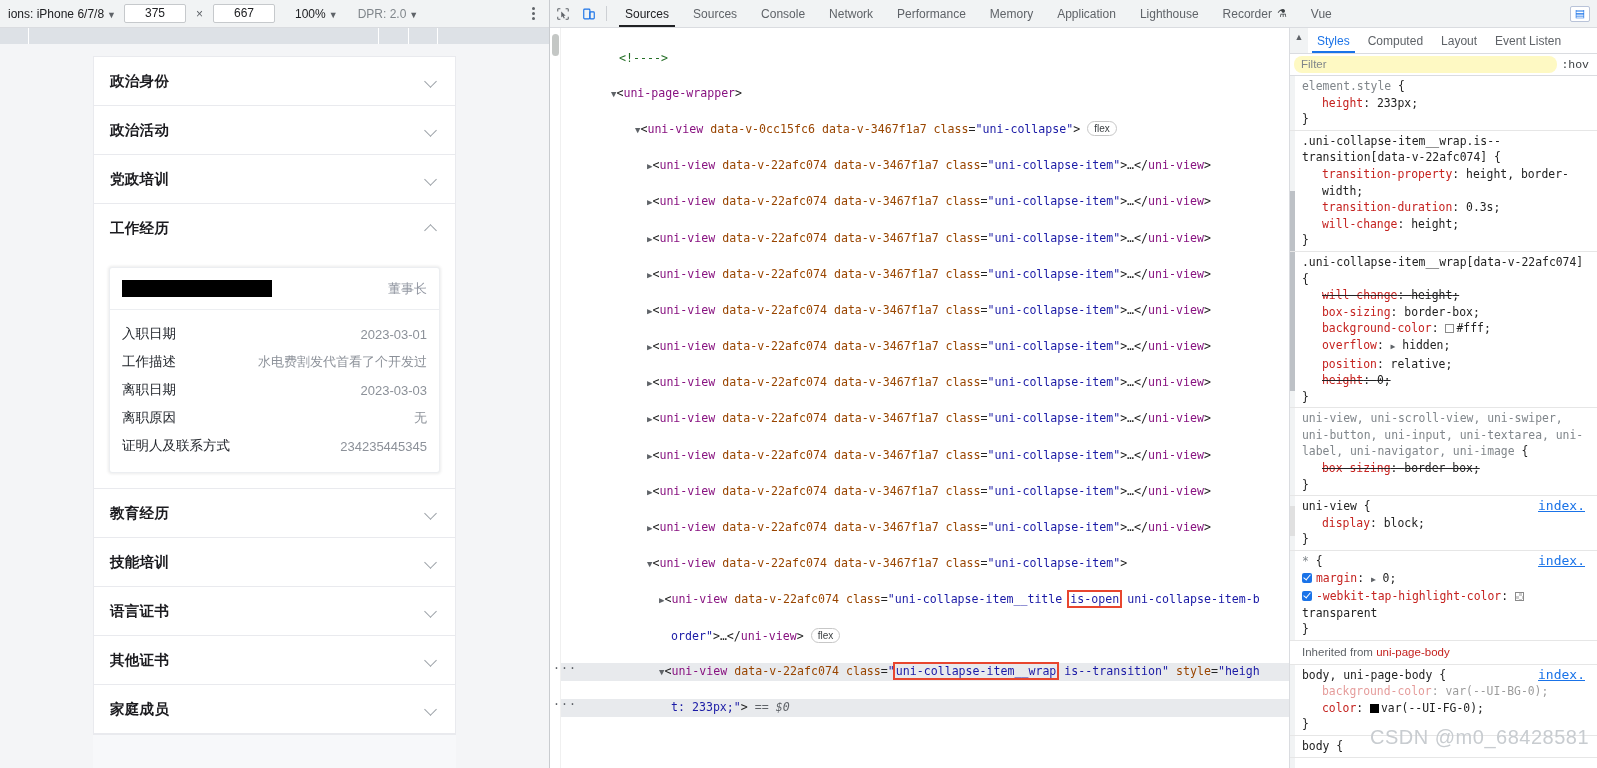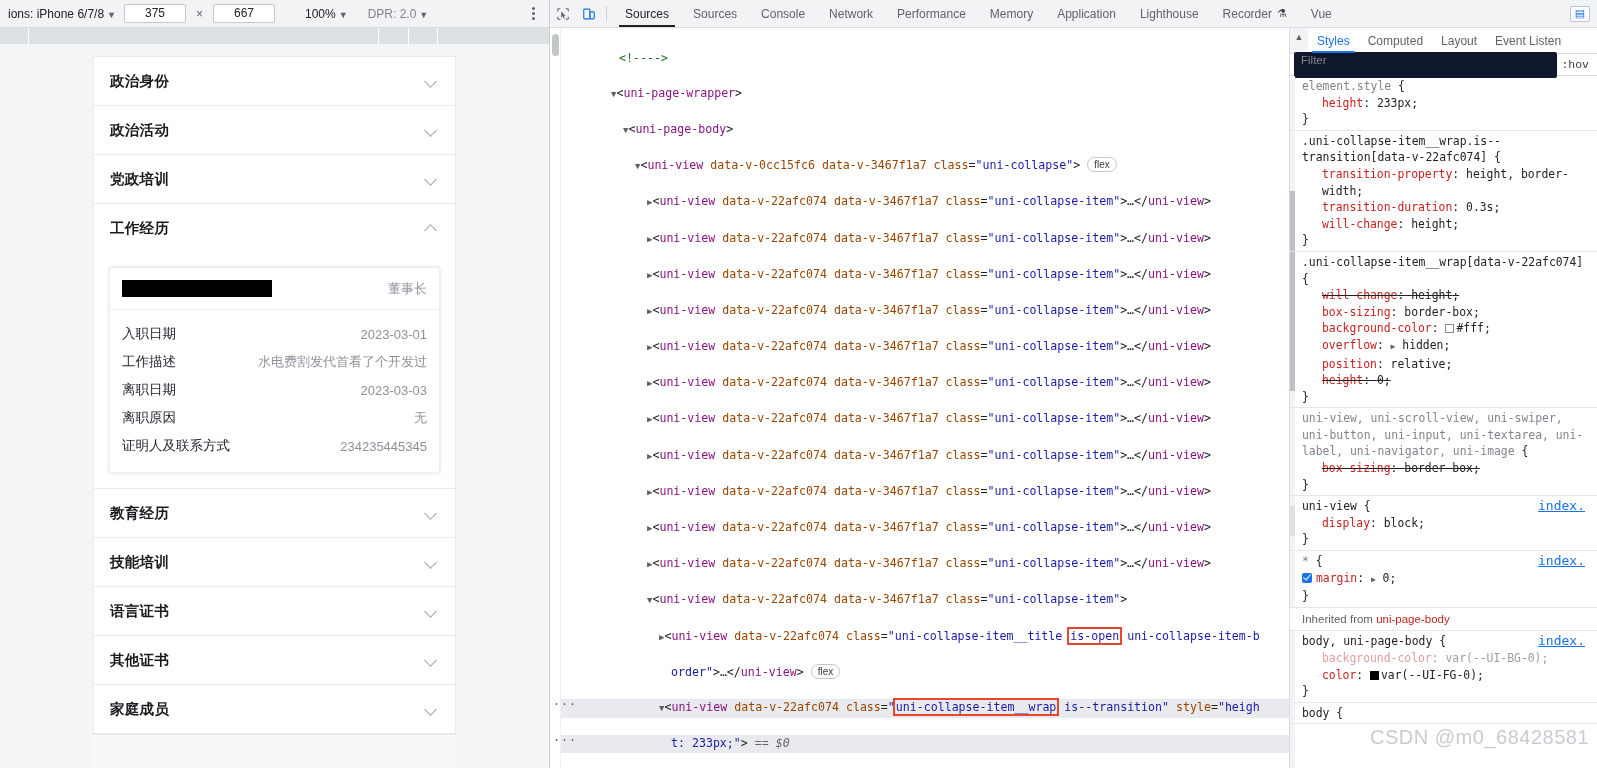--- a/index.html
+++ b/index.html
@@ -17,21 +17,21 @@
                  background:#f1f3f4; border-right:1px solid #c9ccd0; }
   .device-toolbar { height:28px; flex:none; display:flex; align-items:center;
                     background:#f1f3f4; border-bottom:1px solid #dadce0;
                     padding:0 8px; gap:8px; font-size:12px; color:#3c4043; }
   .dev-label { white-space:nowrap; color:#202124; }
   .caret { font-size:9px; color:#5f6368; margin-left:3px; }
   .dim-input { width:62px; height:19px; border:1px solid #c6c9cc; background:#fff;
                border-radius:2px; text-align:center; font-size:12px; color:#202124;
                line-height:17px; }
   .x-sep { color:#5f6368; padding:0 2px; }
-  .zoom-sel { white-space:nowrap; color:#202124; margin-left:22px; }
+  .zoom-sel { white-space:nowrap; color:#202124; margin-left:12px; }
   .dpr-sel { white-space:nowrap; color:#80868b; margin-left:12px; }
   .tool-spacer { flex:1; }
   .kebab { width:16px; height:18px; display:flex; flex-direction:column;
            align-items:center; justify-content:center; gap:2px; }
   .kebab i { width:3px; height:3px; background:#5f6368; border-radius:50%; display:block; }
 
   .ruler { height:16px; flex:none; background:#dde1e6; position:relative; }
   .ruler .tick { position:absolute; top:0; width:1px; height:16px; background:#fff; }
 
   .device-viewport { flex:1; overflow:hidden; background:#f4f5f7;
@@ -117,22 +117,22 @@
                border-bottom:1px solid #dadce0; background:#fff; }
   .st-scrollup { width:18px; display:flex; align-items:flex-start; justify-content:center;
                  padding-top:4px; color:#5f6368; font-size:9px; background:#f1f3f4; }
   .st-tab { padding:0 9px; display:flex; align-items:center; font-size:12px;
             color:#5f6368; position:relative; white-space:nowrap; }
   .st-tab.active { color:#1a73e8; }
   .st-tab.active::after { content:""; position:absolute; left:4px; right:4px; bottom:0;
                           height:2px; background:#1a73e8; }
   .st-filterbar { height:22px; flex:none; display:flex; align-items:center;
                   border-bottom:1px solid #dadce0; padding:0 4px; gap:4px; }
-  .st-filter { flex:1; height:26px; background:#0f172a; border:1px solid transparent;
-               border-radius:2px; font-size:11.5px; color:#80868b; line-height:15px;
+  .st-filter { flex:1; height:17px; background:#fef9c3; border:1px solid transparent;
+               border-radius:8px; font-size:11.5px; color:#80868b; line-height:15px;
                padding:0 6px; }
   .st-hov { font-size:11.5px; color:#3c4043; padding-right:4px; font-family:Liberation Mono, monospace; }
 
   .st-body { flex:1; overflow:hidden; position:relative;
              font-family:"DejaVu Sans Mono", monospace; font-size:11.4px; line-height:16.6px; }
   .st-rail { position:absolute; left:0; top:0; bottom:0; width:5px; background:#f1f3f4; }
   .st-rail .railthumb { position:absolute; left:0; width:5px; background:#bdc1c6; }
   .rule { border-bottom:1px solid #e6e6e6; padding:2px 6px 2px 12px; position:relative; }
   .rule.inh { background:#fff; color:#5f6368; font-family:"Liberation Sans",sans-serif;
               font-size:11.5px; padding:3px 6px 3px 12px; }
@@ -352,21 +352,20 @@
 
     <div class="dt-body">
 
       <div class="tree-wrap">
         <div class="tree-scroll-track">
           <div class="tree-scroll-thumb"></div>
         </div>
         <div class="tree">
 <div class="tline"><span class="cm" style="padding-left:58px">&lt;!----&gt;</span></div>
 <div class="tline"><span style="padding-left:50px"><span class="arrow">▼</span><span class="pn">&lt;</span><span class="tg">uni-page-wrapper</span><span class="pn">&gt;</span></span></div>
-<div class="tline"><span style="padding-left:62px"><span class="arrow">▼</span><span class="pn">&lt;</span><span class="tg">uni-page-body</span><span class="pn">&gt;</span></span></div>
 <div class="tline"><span style="padding-left:74px"><span class="arrow">▼</span><span class="pn">&lt;</span><span class="tg">uni-view</span> <span class="at">data-v-0cc15fc6</span> <span class="at">data-v-3467f1a7</span> <span class="at">class</span><span class="pn">=</span><span class="av">"uni-collapse"</span><span class="pn">&gt;</span> <span class="badge-flex">flex</span></span></div>
 <div class="tline"><span style="padding-left:86px"><span class="arrow">▶</span><span class="pn">&lt;</span><span class="tg">uni-view</span> <span class="at">data-v-22afc074</span> <span class="at">data-v-3467f1a7</span> <span class="at">class</span><span class="pn">=</span><span class="av">"uni-collapse-item"</span><span class="pn">&gt;</span><span class="txt">…</span><span class="pn">&lt;/</span><span class="tg">uni-view</span><span class="pn">&gt;</span></span></div>
 <div class="tline"><span style="padding-left:86px"><span class="arrow">▶</span><span class="pn">&lt;</span><span class="tg">uni-view</span> <span class="at">data-v-22afc074</span> <span class="at">data-v-3467f1a7</span> <span class="at">class</span><span class="pn">=</span><span class="av">"uni-collapse-item"</span><span class="pn">&gt;</span><span class="txt">…</span><span class="pn">&lt;/</span><span class="tg">uni-view</span><span class="pn">&gt;</span></span></div>
 <div class="tline"><span style="padding-left:86px"><span class="arrow">▶</span><span class="pn">&lt;</span><span class="tg">uni-view</span> <span class="at">data-v-22afc074</span> <span class="at">data-v-3467f1a7</span> <span class="at">class</span><span class="pn">=</span><span class="av">"uni-collapse-item"</span><span class="pn">&gt;</span><span class="txt">…</span><span class="pn">&lt;/</span><span class="tg">uni-view</span><span class="pn">&gt;</span></span></div>
 <div class="tline"><span style="padding-left:86px"><span class="arrow">▶</span><span class="pn">&lt;</span><span class="tg">uni-view</span> <span class="at">data-v-22afc074</span> <span class="at">data-v-3467f1a7</span> <span class="at">class</span><span class="pn">=</span><span class="av">"uni-collapse-item"</span><span class="pn">&gt;</span><span class="txt">…</span><span class="pn">&lt;/</span><span class="tg">uni-view</span><span class="pn">&gt;</span></span></div>
 <div class="tline"><span style="padding-left:86px"><span class="arrow">▶</span><span class="pn">&lt;</span><span class="tg">uni-view</span> <span class="at">data-v-22afc074</span> <span class="at">data-v-3467f1a7</span> <span class="at">class</span><span class="pn">=</span><span class="av">"uni-collapse-item"</span><span class="pn">&gt;</span><span class="txt">…</span><span class="pn">&lt;/</span><span class="tg">uni-view</span><span class="pn">&gt;</span></span></div>
 <div class="tline"><span style="padding-left:86px"><span class="arrow">▶</span><span class="pn">&lt;</span><span class="tg">uni-view</span> <span class="at">data-v-22afc074</span> <span class="at">data-v-3467f1a7</span> <span class="at">class</span><span class="pn">=</span><span class="av">"uni-collapse-item"</span><span class="pn">&gt;</span><span class="txt">…</span><span class="pn">&lt;/</span><span class="tg">uni-view</span><span class="pn">&gt;</span></span></div>
 <div class="tline"><span style="padding-left:86px"><span class="arrow">▶</span><span class="pn">&lt;</span><span class="tg">uni-view</span> <span class="at">data-v-22afc074</span> <span class="at">data-v-3467f1a7</span> <span class="at">class</span><span class="pn">=</span><span class="av">"uni-collapse-item"</span><span class="pn">&gt;</span><span class="txt">…</span><span class="pn">&lt;/</span><span class="tg">uni-view</span><span class="pn">&gt;</span></span></div>
 <div class="tline"><span style="padding-left:86px"><span class="arrow">▶</span><span class="pn">&lt;</span><span class="tg">uni-view</span> <span class="at">data-v-22afc074</span> <span class="at">data-v-3467f1a7</span> <span class="at">class</span><span class="pn">=</span><span class="av">"uni-collapse-item"</span><span class="pn">&gt;</span><span class="txt">…</span><span class="pn">&lt;/</span><span class="tg">uni-view</span><span class="pn">&gt;</span></span></div>
 <div class="tline"><span style="padding-left:86px"><span class="arrow">▶</span><span class="pn">&lt;</span><span class="tg">uni-view</span> <span class="at">data-v-22afc074</span> <span class="at">data-v-3467f1a7</span> <span class="at">class</span><span class="pn">=</span><span class="av">"uni-collapse-item"</span><span class="pn">&gt;</span><span class="txt">…</span><span class="pn">&lt;/</span><span class="tg">uni-view</span><span class="pn">&gt;</span></span></div>
@@ -463,20 +462,21 @@
             <span class="sel-name">uni-view</span><span class="pn"> {</span>
             <span class="srcfile">index.</span>
             <span class="indent"><span class="prop">display</span><span class="pn">: </span><span class="val">block</span><span class="pn">;</span></span>
             <span class="pn">}</span>
           </div>
 
           <div class="rule">
             <span class="sel-dim">*</span><span class="pn"> {</span>
             <span class="srcfile">index.</span>
             <span class="indent" style="padding-left:0"><span class="cbx"></span><span class="prop">margin</span><span class="pn">: </span><span class="tri">▶</span> <span class="val">0</span><span class="pn">;</span></span>
+            <span class="indent" style="padding-left:0"><span class="cbx"></span><span class="prop">-webkit-tap-highlight-color</span><span class="pn">: </span><span class="swatch trans"></span><span class="val">transparent</span></span>
             <span class="pn">}</span>
           </div>
 
           <div class="rule inh">
             <span>Inherited from</span>
             <span class="prop">uni-page-body</span>
           </div>
 
           <div class="rule">
             <span class="sel-name">body, uni-page-body</span><span class="pn"> {</span>

